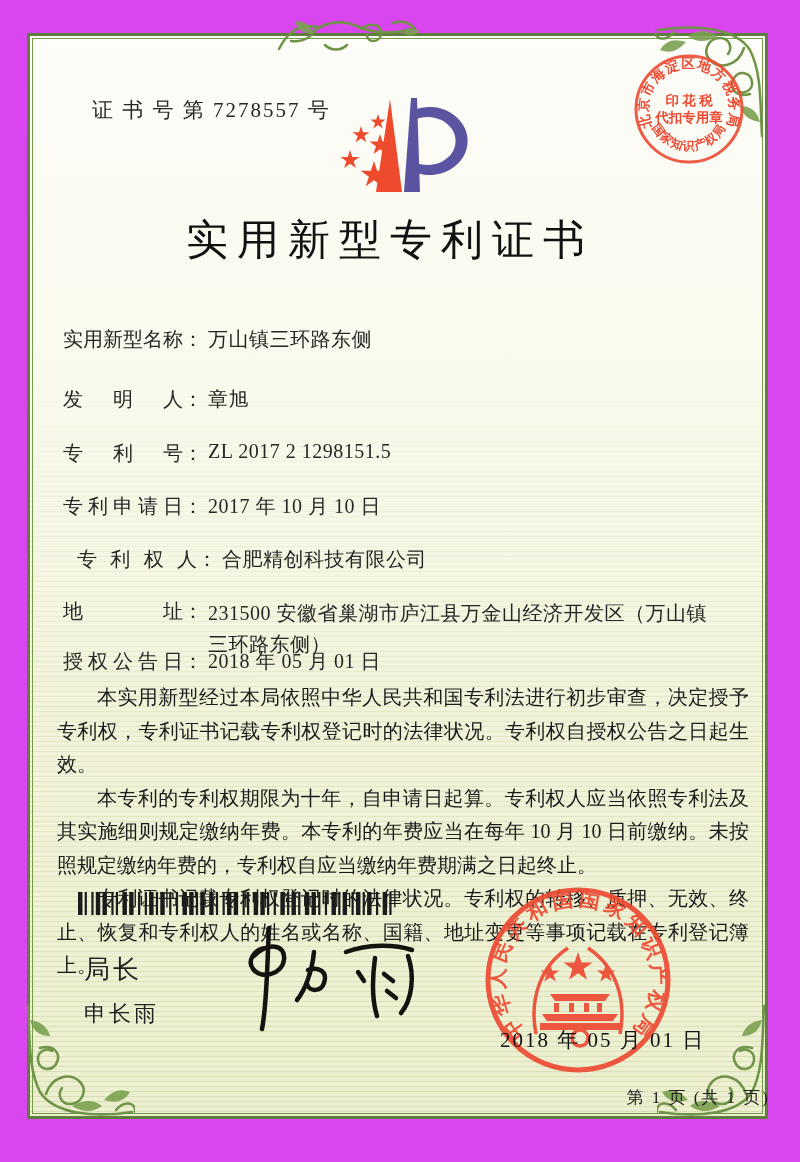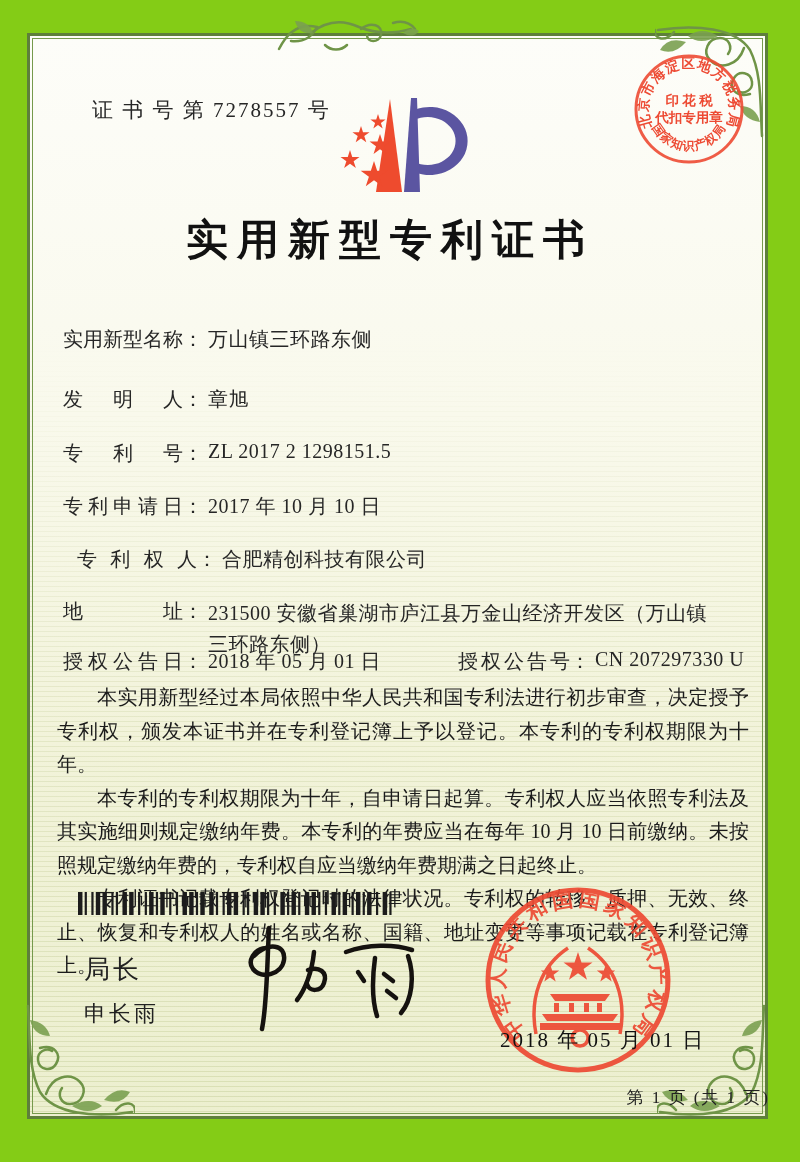--- a/index.html
+++ b/index.html
@@ -1,18 +1,18 @@
 <!DOCTYPE html>
 <html><head>
 <meta charset="utf-8">
 <style>
   html,body{margin:0;padding:0;}
   .page{
     position:relative;width:800px;height:1162px;overflow:hidden;
-    background:#84cc16;
+    background:#d946ef;
     font-family:"Liberation Serif","DejaVu Serif",serif;
     color:#1e1e1e;
   }
   .inner-tint{
     position:absolute;left:30px;top:36px;width:737px;height:1081px;
     background:linear-gradient(180deg,#fdfdf9 0%,#f9f9ec 35%,#f2f3da 65%,#ecefcf 100%);
   }
   .guilloche{
     position:absolute;left:30px;top:36px;width:737px;height:1081px;
     background:repeating-linear-gradient(180deg,rgba(160,175,100,0.25) 0 1px,transparent 1px 5px);
@@ -28,21 +28,21 @@
     border:1px solid #769a4c;
   }
   .ornament{position:absolute;}
   .cert-no{
     position:absolute;left:92px;top:96px;font-size:21px;letter-spacing:2px;color:#262626;
   }
   .logo{position:absolute;left:328px;top:72px;}
   .tax-stamp{position:absolute;left:632px;top:52px;}
   .doc-title{
     position:absolute;left:0;top:212px;width:780px;text-align:center;
-    font-size:42px;font-weight:700;letter-spacing:9px;color:#111;
+    font-size:42px;font-weight:400;letter-spacing:9px;color:#111;
   }
   .fields{position:absolute;left:63px;top:0;width:690px;font-size:20px;color:#262626;}
   .f-row{position:absolute;left:0;white-space:nowrap;}
   .f-label{display:inline-block;width:120px;text-align:justify;text-align-last:justify;vertical-align:top;}
   .f-colon{vertical-align:top;}
   .f-value{display:inline-block;vertical-align:top;letter-spacing:0.5px;}
   .f-value.wrap{width:505px;white-space:normal;line-height:31px;}
   .grant-right{position:absolute;left:395px;top:0;white-space:nowrap;}
   .grant-right .f-label{width:112px;}
   .paragraphs{
@@ -176,29 +176,25 @@
       <span class="f-label">专利权人</span><span class="f-colon">：</span>
       <span class="f-value">合肥精创科技有限公司</span>
     </div>
     <div class="f-row" style="top:598px;">
       <span class="f-label">地址</span><span class="f-colon">：</span>
       <span class="f-value wrap">231500 安徽省巢湖市庐江县万金山经济开发区（万山镇三环路东侧）</span>
     </div>
     <div class="f-row" style="top:648px;width:690px;">
       <span class="f-label">授权公告日</span><span class="f-colon">：</span>
       <span class="f-value">2018 年 05 月 01 日</span>
-      <span class="grant-right">
-        <span class="f-label">授权公告号</span><span class="f-colon">：</span>
-        <span class="f-value">CN 207297330 U</span>
-      </span>
     </div>
   </div>
 
   <div class="paragraphs">
-    <p>本实用新型经过本局依照中华人民共和国专利法进行初步审查，决定授予专利权，颁发本证书并在专利登记簿上予以登记。本专利的专利权期限为十年。</p>
+    <p>本实用新型经过本局依照中华人民共和国专利法进行初步审查，决定授予专利权，专利证书记载专利权登记时的法律状况。专利权自授权公告之日起生效。</p>
     <p>本专利的专利权期限为十年，自申请日起算。专利权人应当依照专利法及其实施细则规定缴纳年费。本专利的年费应当在每年 10 月 10 日前缴纳。未按照规定缴纳年费的，专利权自应当缴纳年费期满之日起终止。</p>
     <p>专利证书记载专利权登记时的法律状况。专利权的转移、质押、无效、终止、恢复和专利权人的姓名或名称、国籍、地址变更等事项记载在专利登记簿上。</p>
   </div>
 
   <svg id="barcode" class="barcode" width="318" height="23" preserveAspectRatio="none" viewBox="0 0 228.8 23">
       <rect x="0.0" y="0" width="3.2" height="23" fill="#1c1c1c"></rect>
       <rect x="4.8" y="0" width="1.6" height="23" fill="#1c1c1c"></rect>
       <rect x="9.6" y="0" width="1.6" height="23" fill="#1c1c1c"></rect>
       <rect x="12.8" y="0" width="3.2" height="23" fill="#1c1c1c"></rect>
       <rect x="17.6" y="0" width="3.2" height="23" fill="#1c1c1c"></rect>

